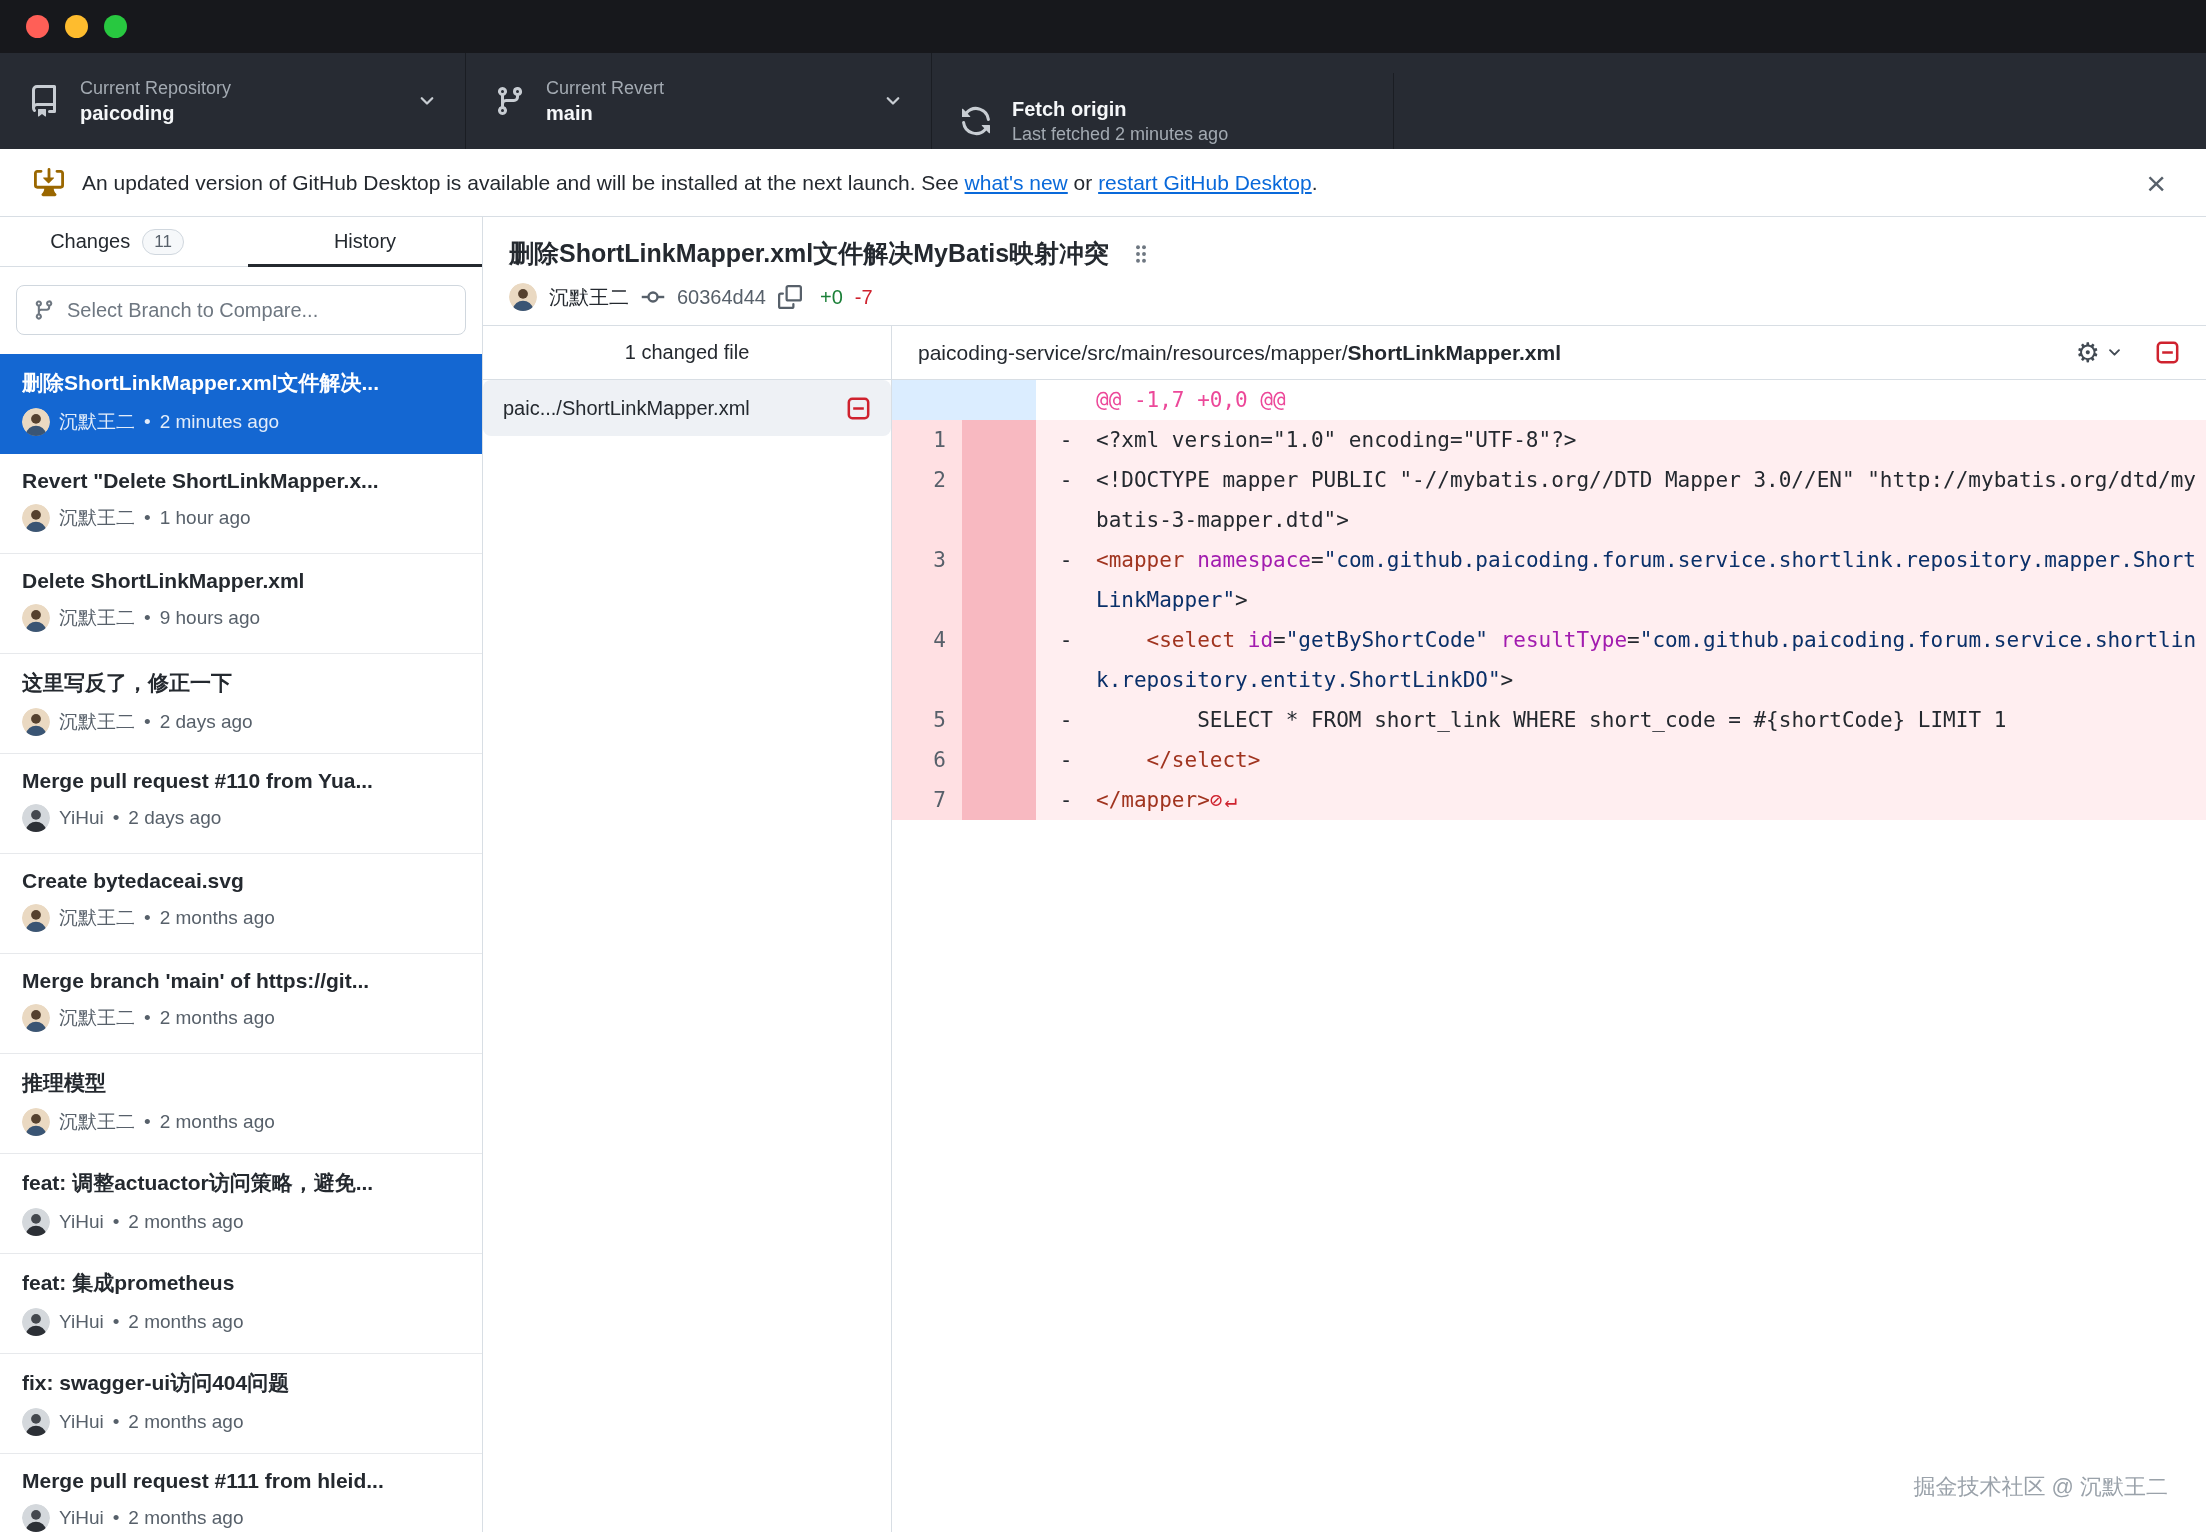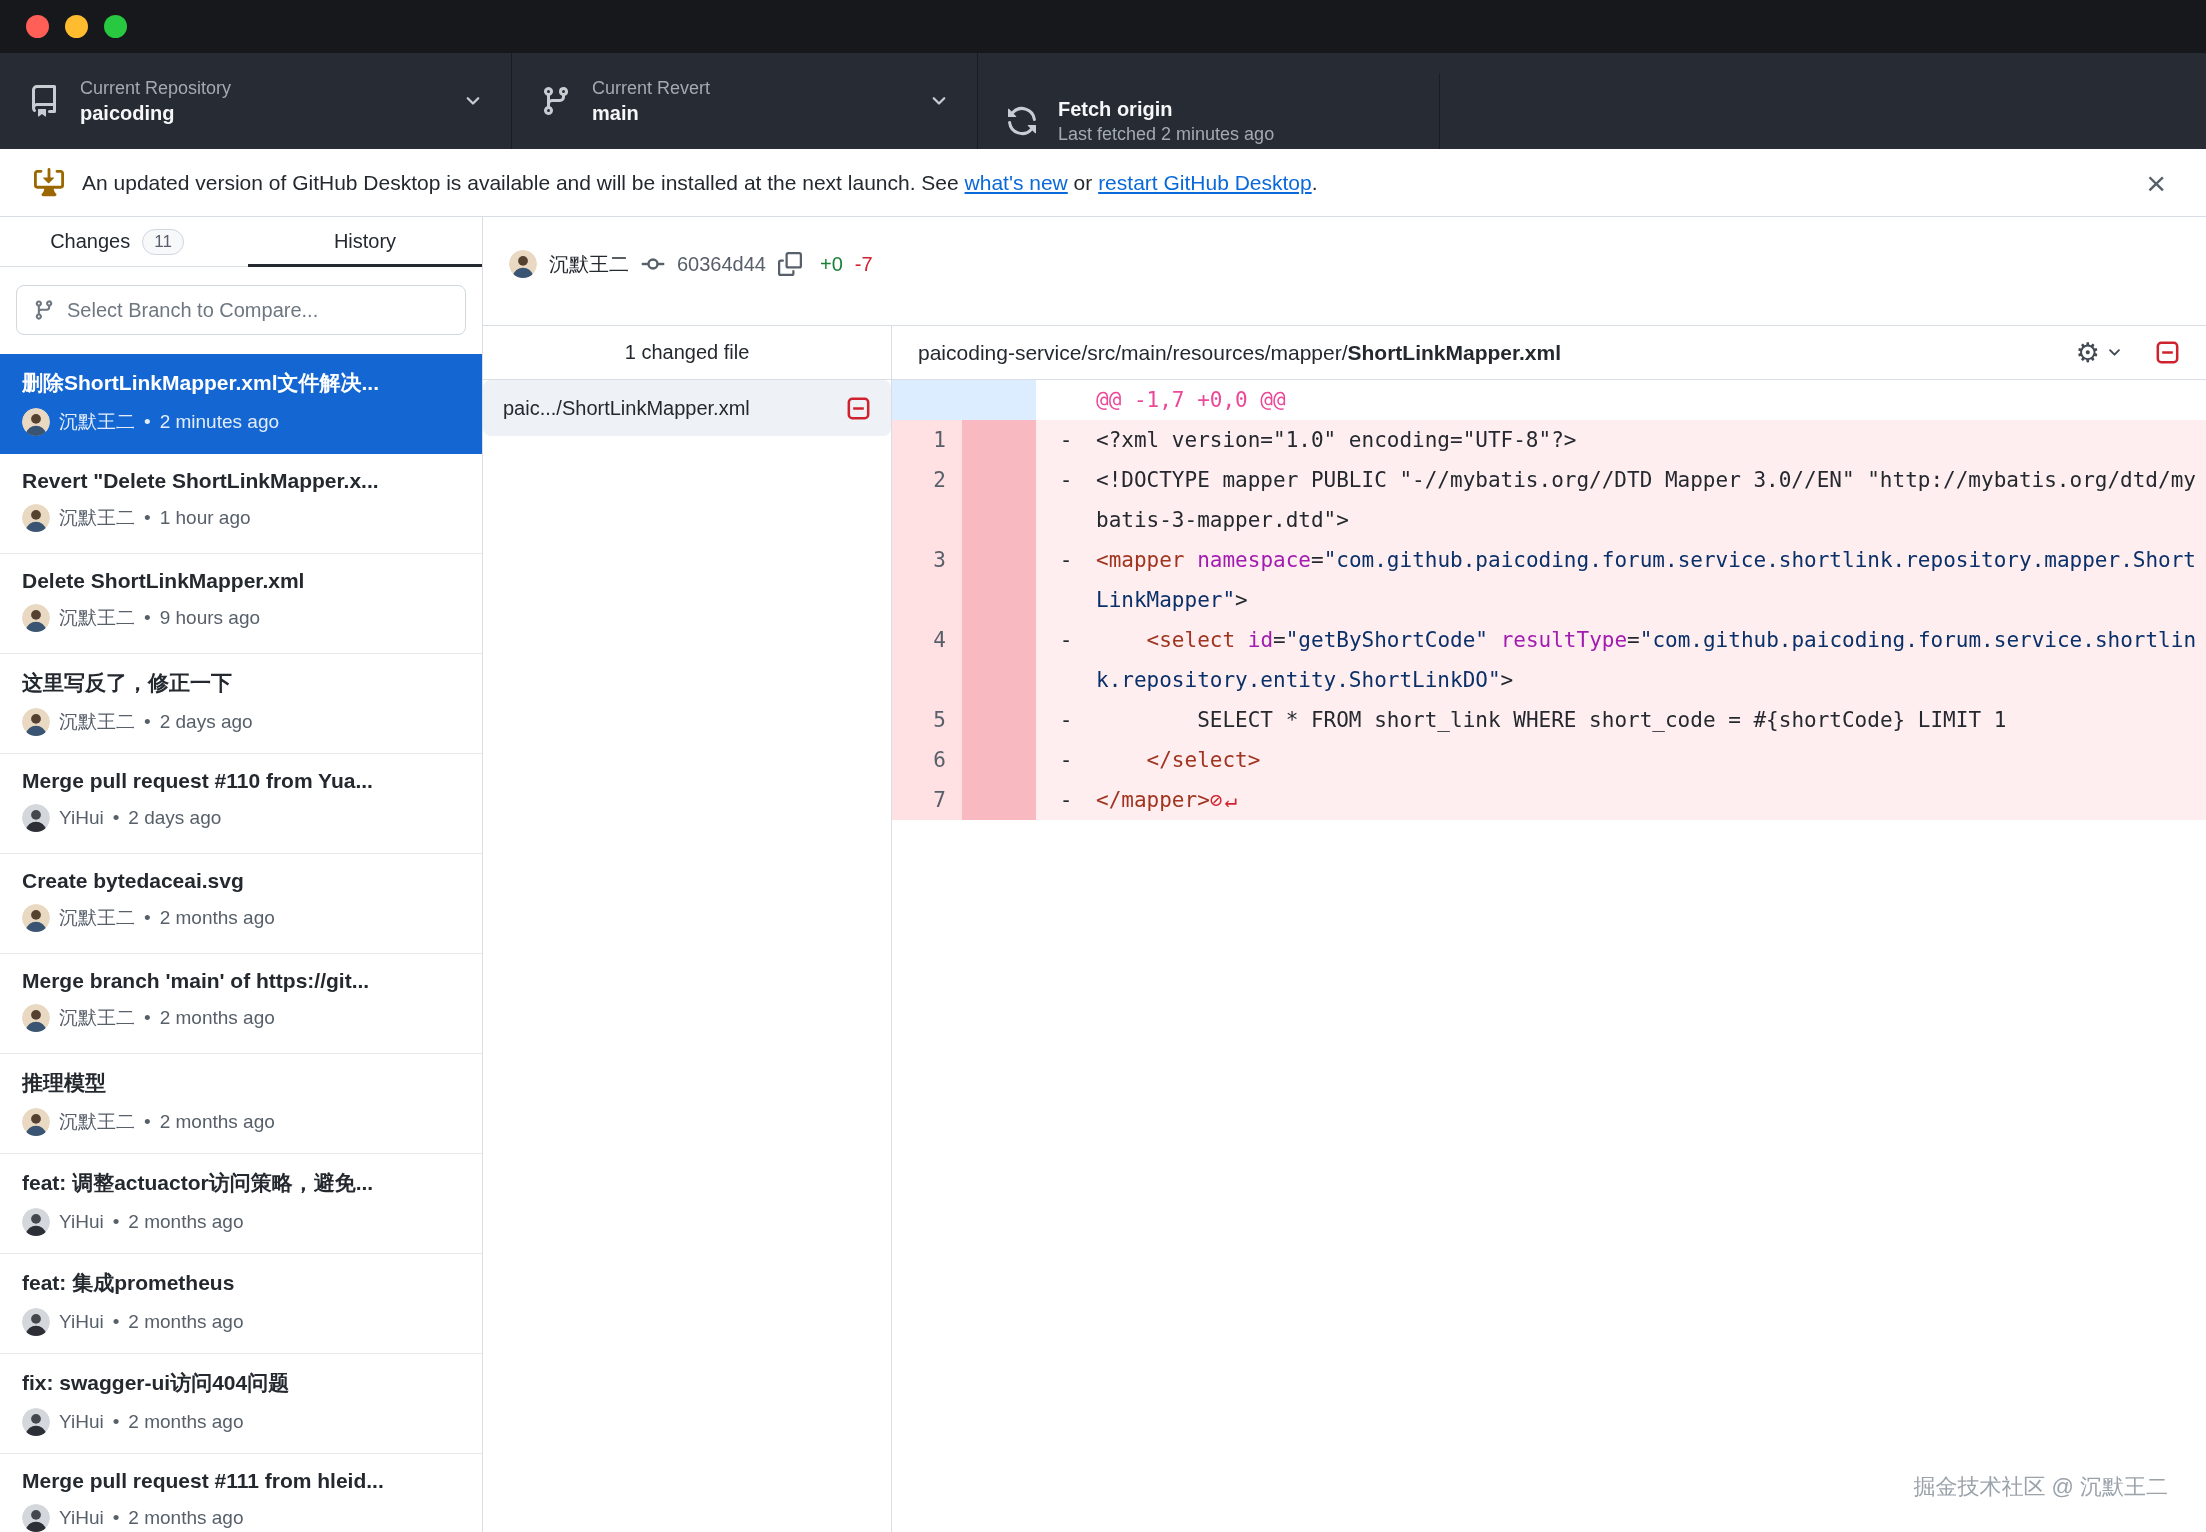--- a/index.html
+++ b/index.html
@@ -10,21 +10,21 @@
   .titlebar { position:absolute; top:0; left:0; right:0; height:53px; background:#17181c; }
   .traffic { position:absolute; top:15px; left:26px; display:flex; gap:16px; }
   .light { width:23px; height:23px; border-radius:50%; display:inline-block; }
   .light.red { background:#ff5f57; }
   .light.yellow { background:#febc2e; }
   .light.green { background:#28c840; }
 
   
   .toolbar { position:absolute; top:53px; left:0; right:0; height:96px; background:#272b33; display:flex; }
   .tb-section { display:flex; align-items:center; padding:0 28px; border-right:1px solid #1a1d23; height:100%; cursor:pointer; }
-  .tb-section.w-repo { width:512px; }
+  .tb-section.w-repo { width:466px; }
   .tb-section.w-branch { width:466px; }
   .tb-section.w-fetch { width:462px;margin-top:20px; }
   .tb-fill { flex:1; border-right:none; cursor:default; }
   .tb-icon { width:32px; height:32px; color:#c8cdd3; margin-right:20px; flex-shrink:0; }
   .tb-icon svg { width:100%; height:100%; }
   .tb-text { display:flex; flex-direction:column; gap:3px; min-width:0; flex:1; }
   .tb-label { font-size:18px; color:#a3aab2; }
   .tb-value { font-size:20px; font-weight:bold; color:#f5f7f9; }
   .tb-chevron { width:20px; height:20px; color:#c8cdd3; margin-left:16px; flex-shrink:0; }
   .tb-chevron svg { width:100%; height:100%; }
@@ -400,20 +400,35 @@
       <span class="dot">•</span>
       <span class="commit-time">2 months ago</span>
     </div>
   </div>
 </div>
     </aside>
 
     <main class="main">
 
       <div class="commit-header">
+        <div class="commit-header-title-row">
+          <h1>删除ShortLinkMapper.xml文件解决MyBatis映射冲突</h1>
+          <span class="drag-icon">
+            <svg viewBox="0 0 16 16">
+                <g fill="currentColor">
+                  <circle cx="6" cy="3.5" r="1.3"></circle>
+                  <circle cx="10" cy="3.5" r="1.3"></circle>
+                  <circle cx="6" cy="8" r="1.3"></circle>
+                  <circle cx="10" cy="8" r="1.3"></circle>
+                  <circle cx="6" cy="12.5" r="1.3"></circle>
+                  <circle cx="10" cy="12.5" r="1.3"></circle>
+                </g>
+              </svg>
+          </span>
+        </div>
         <div class="commit-header-meta">
           <span class="avatar avatar-wang">
             <svg viewBox="0 0 16 16">
                 <circle class="av-bg" cx="8" cy="8" r="8"></circle>
                 <circle class="av-head" cx="8" cy="6.2" r="2.8"></circle>
                 <path class="av-body" d="M2.2 14.9a5.9 5.9 0 0 1 11.6 0A8 8 0 0 1 2.2 14.9Z"></path>
               </svg>
           </span>
           <span class="meta-author">沉默王二</span>
           <span class="meta-icon">

